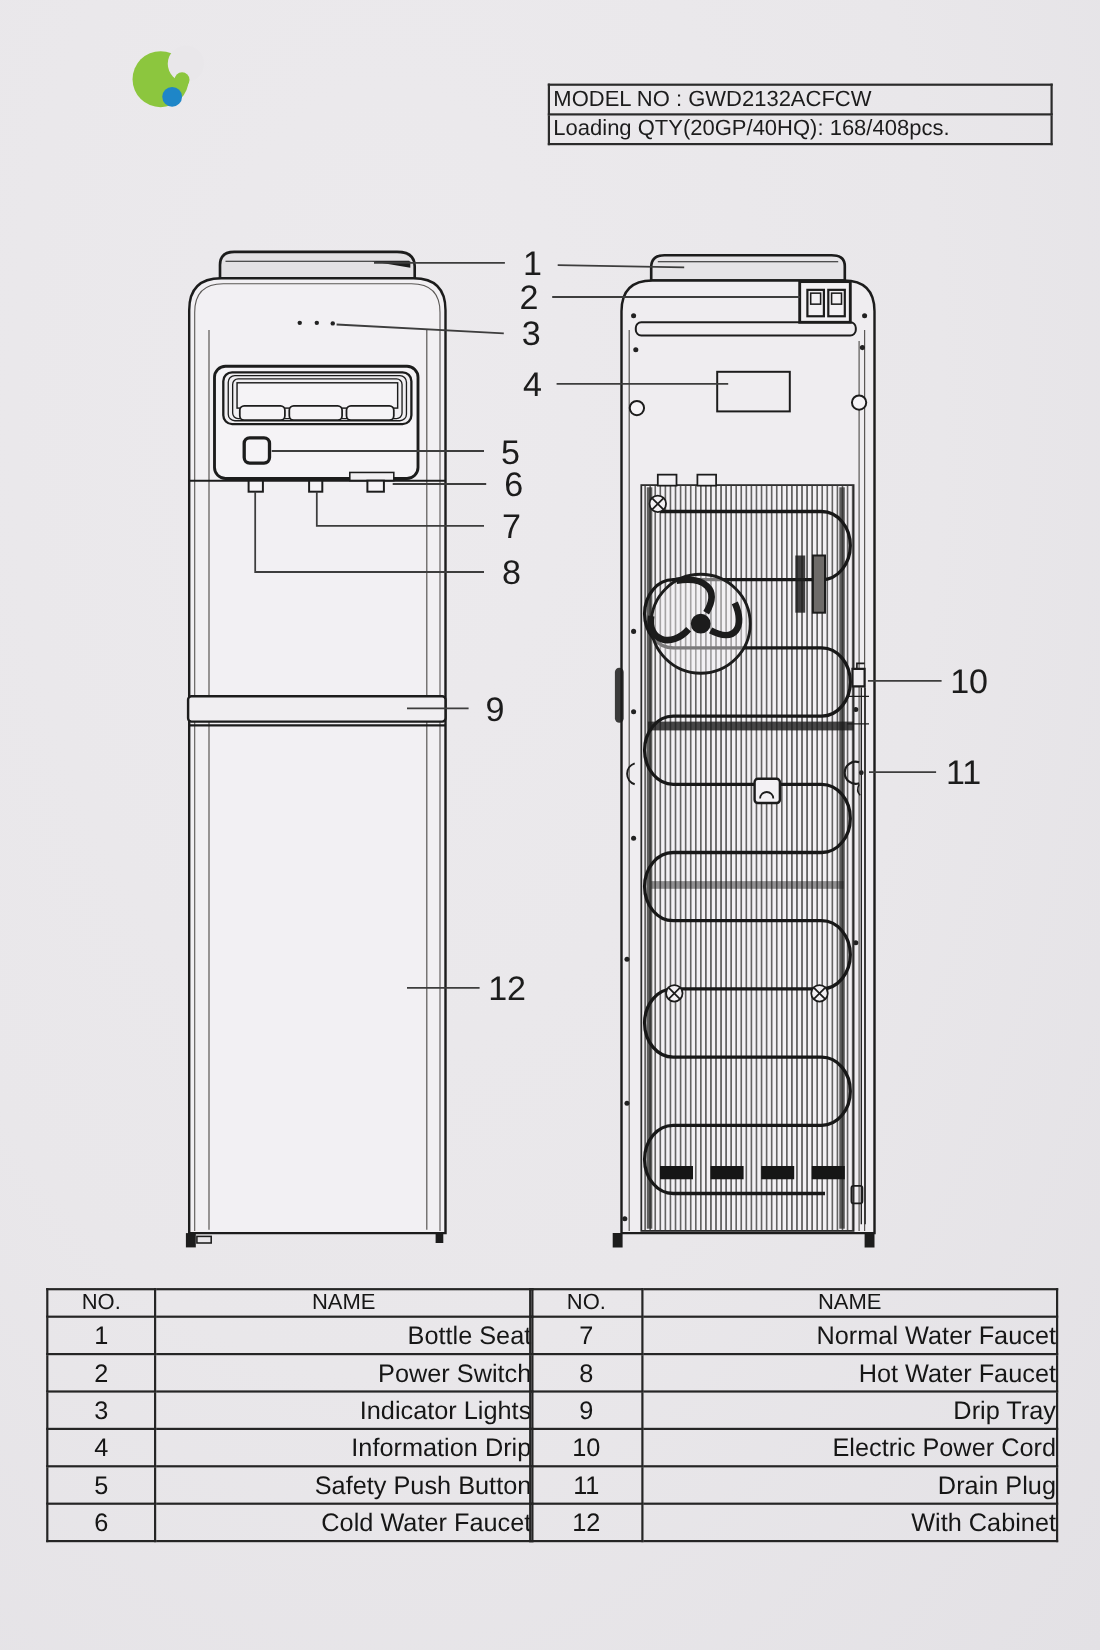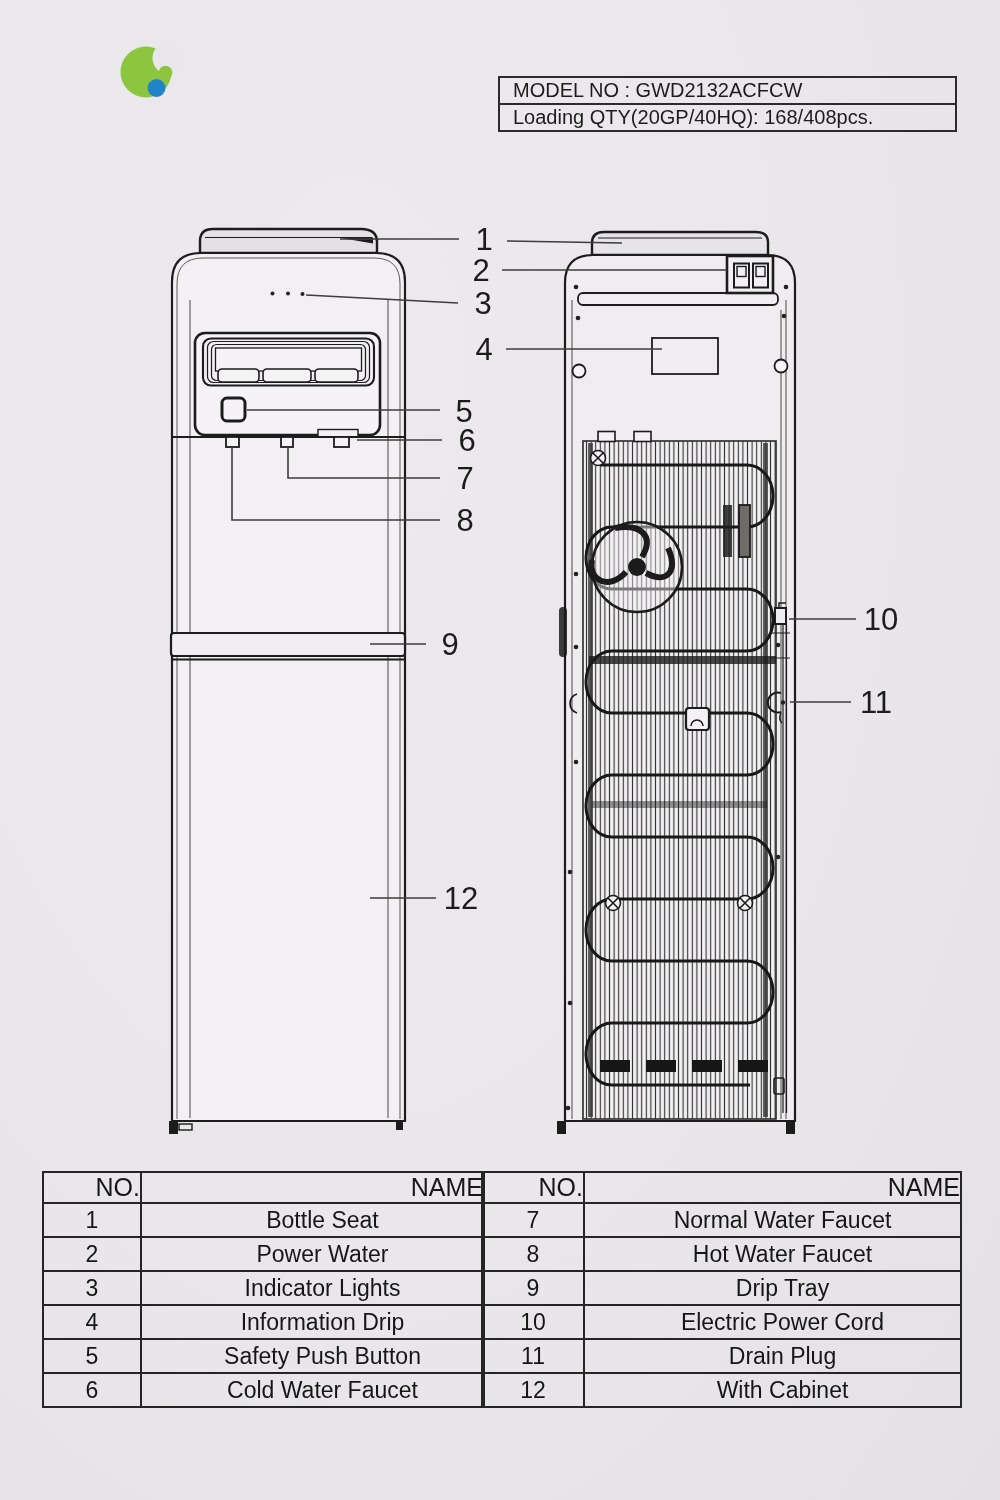--- a/index.html
+++ b/index.html
@@ -12,36 +12,36 @@
   
   .logo-icon { position:absolute; left:112px; top:38px; width:90px; height:72px; }
   .brand {
     position:absolute; left:42px; top:93px; width:200px;
     font-size:49px; letter-spacing:1px; color:#1d9ad2; font-weight:normal;
   }
   
   .spec { position:absolute; left:498px; top:76px; border-collapse:collapse; background:transparent; }
   .spec td {
     border:2px solid #2b2b2b; font-size:20px; color:#1c1c1c;
-    padding:1px 13px; height:26px; width:457px; white-space:nowrap;
+    padding:1px 3px; height:26px; width:457px; white-space:nowrap;
   }
   
   .diagram { position:absolute; left:0; top:0; width:1000px; height:1500px; }
   
   .callout {
     position:absolute; width:46px; text-align:center;
     font-size:31px; line-height:33px; color:#1c1c1c;
   }
   
   .parts { position:absolute; border-collapse:collapse; table-layout:fixed; background:transparent; }
   .parts th, .parts td { border:2px solid #252525; font-weight:normal; color:#161616; }
-  .parts th { font-size:25px; height:22px; text-align:right; }
+  .parts th { font-size:20px; height:22px; text-align:center; }
   .parts td { font-size:23px; height:34px; }
   .col-no  { text-align:center; }
-  .col-name{ text-align:center; padding-left:20px; }
+  .col-name{ text-align:right; padding-left:20px; }
   .parts.left  { left:42px;  top:1171px; width:441px; }
   .parts.right { left:481px; top:1171px; width:479px; }
 </style>
 </head>
 <body>
 
 <div class="canvas">
 
   <svg class="logo-icon" viewBox="115 40 90 72" aria-hidden="true">
     <circle cx="149" cy="74" r="25.5" fill="#8CC63E"></circle>
@@ -241,21 +241,21 @@
         <tr>
       <th>NO.</th>
       <th>NAME</th>
     </tr>
     <tr>
           <td class="col-no">1</td>
           <td class="col-name">Bottle Seat</td>
         </tr>
     <tr>
           <td class="col-no">2</td>
-          <td class="col-name">Power Water</td>
+          <td class="col-name">Power Switch</td>
         </tr>
     <tr>
           <td class="col-no">3</td>
           <td class="col-name">Indicator Lights</td>
         </tr>
     <tr>
           <td class="col-no">4</td>
           <td class="col-name">Information Drip</td>
         </tr>
     <tr>

